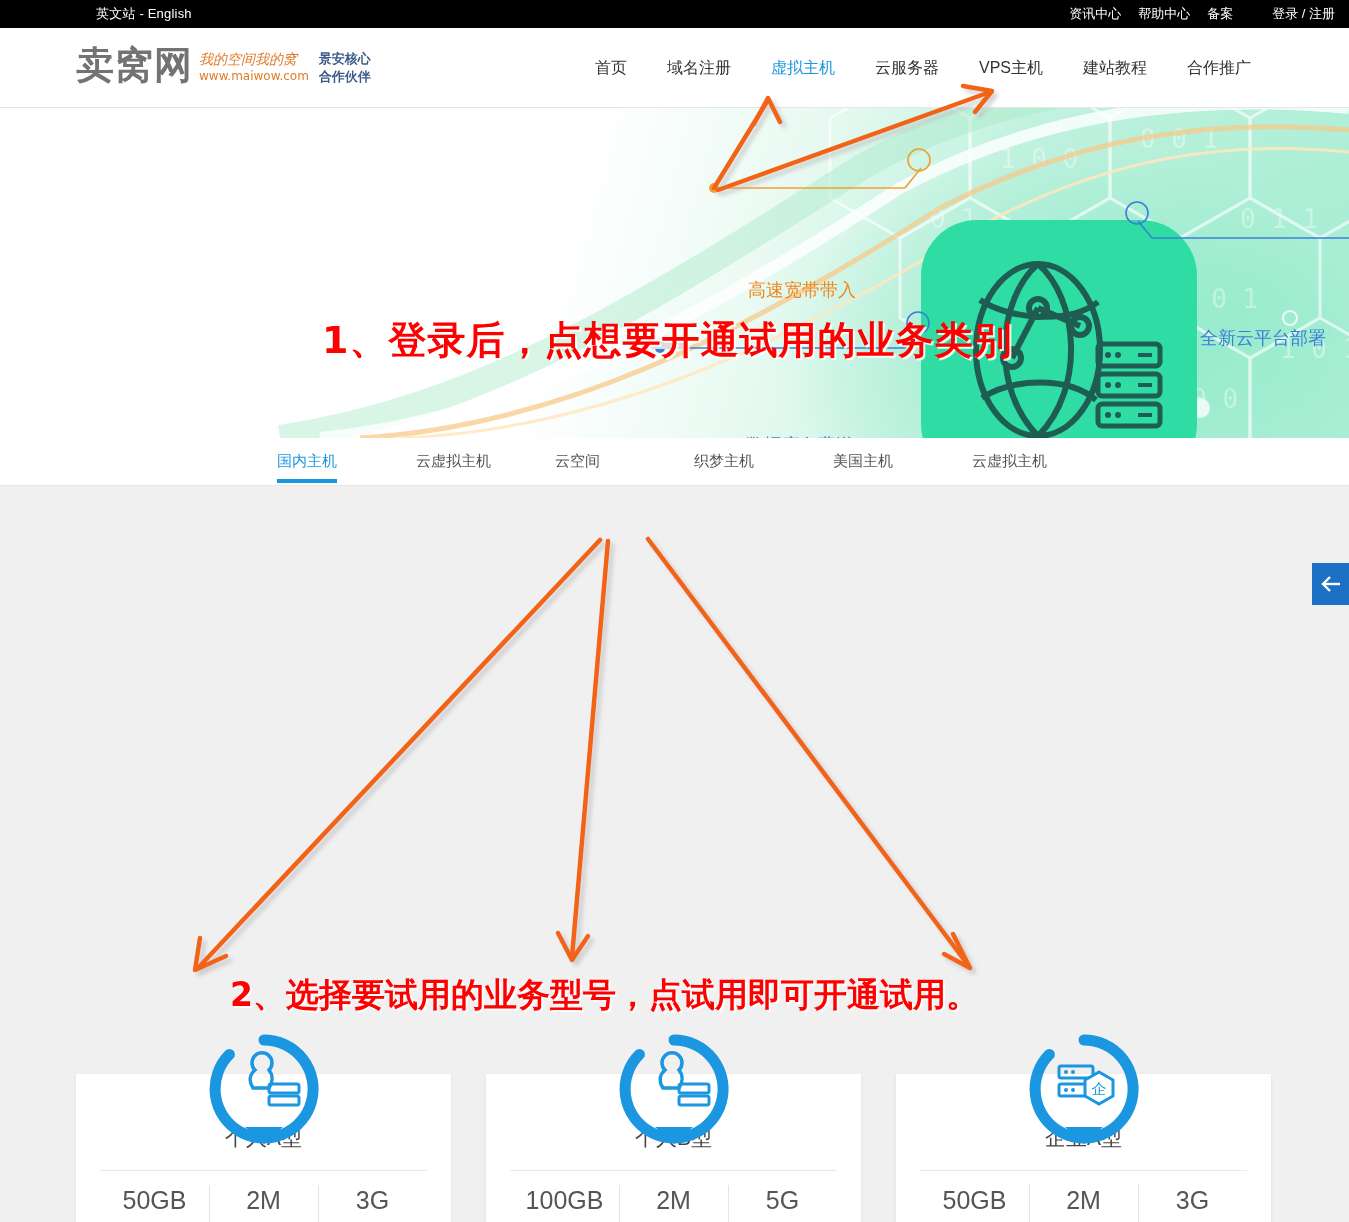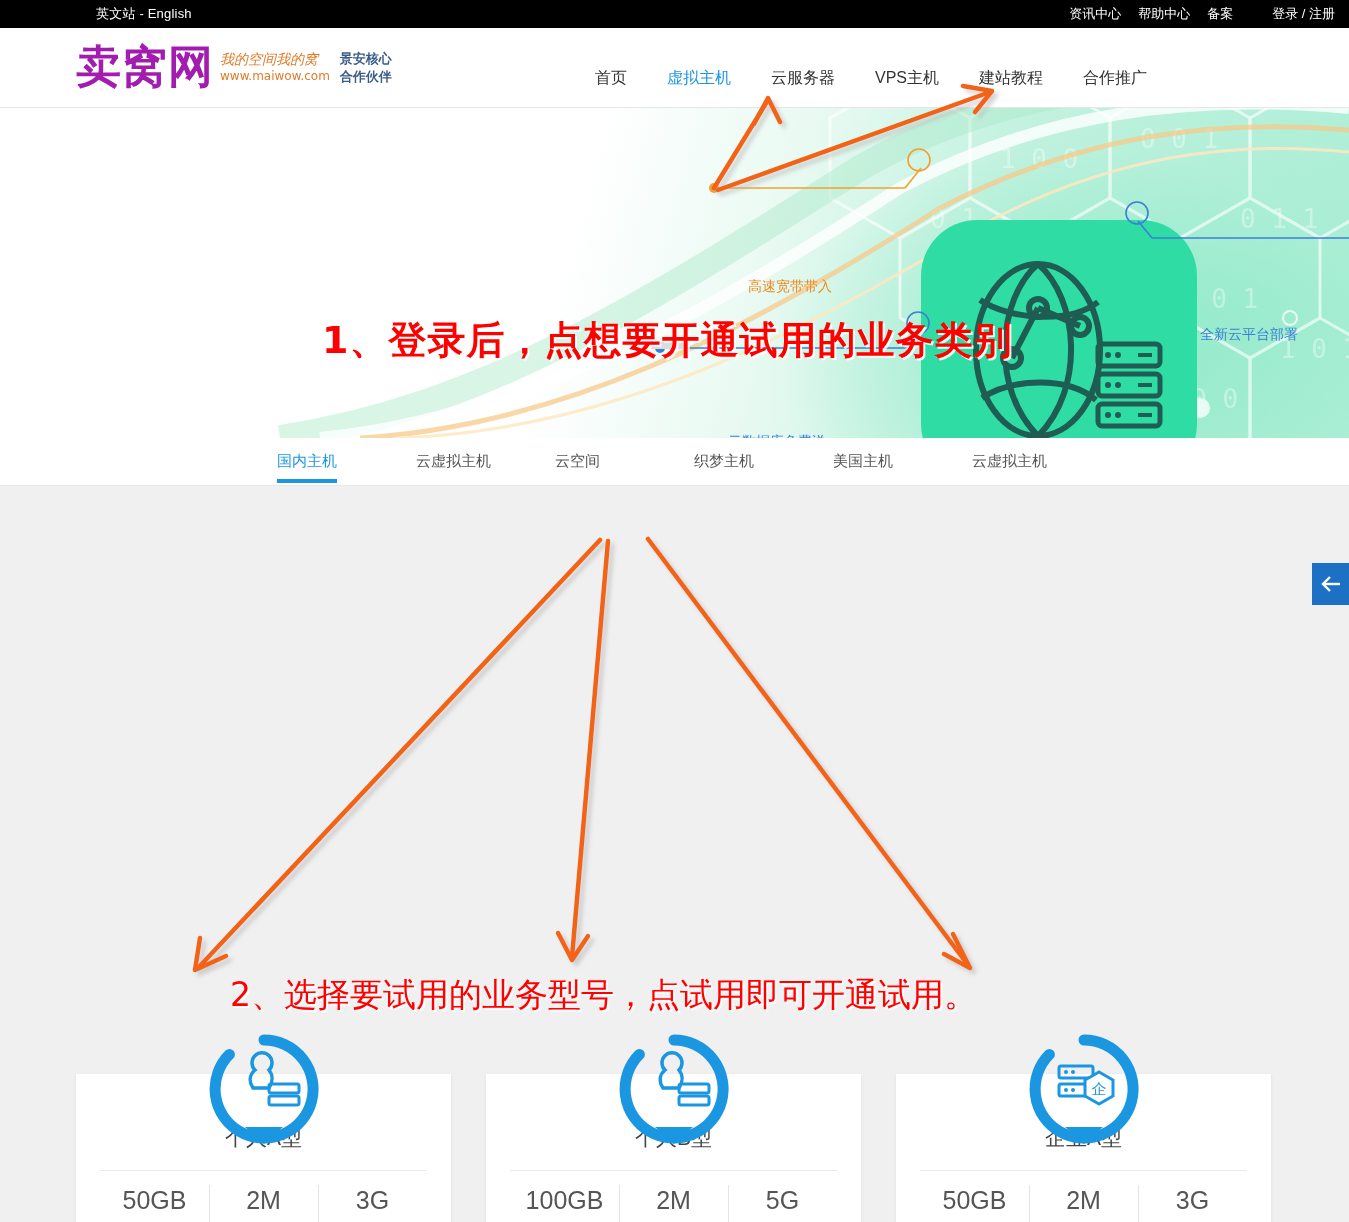--- a/index.html
+++ b/index.html
@@ -37,40 +37,40 @@
   .header {
     height: 80px;
     background: #fff;
     border-bottom: 1px solid #e6e6e6;
     display: flex;
     align-items: center;
     position: relative;
   }
   .logo-wrap { margin-left: 76px; display: flex; align-items: center; }
   .logo-main {
-    font-size: 45px;
+    font-size: 38px;
     font-weight: bold;
-    color: #a21caf;
+    color: #737373;
     letter-spacing: 1px;
-    font-family: Liberation Serif, serif;
+    font-family: Liberation Mono, monospace;
     line-height: 1;
   }
   .logo-sub { margin-left: 6px; display: flex; flex-direction: column; justify-content: flex-start; }
   .logo-slogan {
     font-size: 14px; color: #e07b29; line-height: 17px;
     font-family: "DejaVu Serif", serif; font-style: italic;
   }
   .logo-url { font-size: 12px; color: #e07b29; line-height: 17px; font-family: "DejaVu Sans", sans-serif; }
   .logo-badge { margin-left: 10px; display: flex; flex-direction: column; justify-content: center; }
   .logo-badge div { font-size: 13px; color: #3b5c86; font-weight: bold; line-height: 18px; }
 
   .mainnav {
     position: absolute;
     left: 575px;
-    top: 10px;
+    top: 0;
     height: 80px;
     display: flex;
     align-items: flex-end;
     gap: 0;
   }
   .mainnav a {
     font-size: 16px;
     color: #333;
     text-decoration: none;
     padding: 0 20px;
@@ -108,21 +108,21 @@
   .swoosh { position: absolute; inset: 0; }
   .greencard {
     position: absolute;
     left: 921px; top: 112px;
     width: 276px; height: 260px;
     background: #2fdda4;
     border-radius: 56px;
   }
   .bannericon { position: absolute; left: 950px; top: 150px; }
 
-  .ban-label { position: absolute; font-size: 14px; white-space: nowrap; }
+  .ban-label { position: absolute; font-size: 18px; white-space: nowrap; }
   .ban-label.orange { color: #f08519; }
   .ban-label.blue { color: #3b7fd4; }
 
   .annot1 {
     position: absolute;
     left: 322px; top: 207px;
     font-size: 38px;
     font-weight: bold;
     color: #ff0000;
     white-space: nowrap;
@@ -161,21 +161,21 @@
     background: #1b96e0;
   }
 
   
   .content { position: relative; background: #f0f0f0; padding-top: 0; }
 
   .annot2 {
     position: absolute;
     left: 230px; top: 487px;
     font-size: 33px;
-    font-weight: normal;
+    font-weight: bold;
     color: #ff0000;
     white-space: nowrap;
     font-family: "DejaVu Sans", sans-serif;
     text-shadow: 2px 2px 0 rgba(255,255,255,.8);
   }
 
   
   .cards-row { position: absolute; left: 0; top: 588px; width: 1349px; }
   .card {
     position: absolute;
@@ -252,20 +252,21 @@
       <div class="logo-url">www.maiwow.com</div>
     </div>
     <div class="logo-badge">
       <div>景安核心</div>
       <div>合作伙伴</div>
     </div>
   </div>
 
   <nav class="mainnav">
     <a href="#">首页</a>
+    <a href="#">域名注册</a>
     <a href="#" class="active">虚拟主机</a>
     <a href="#">云服务器</a>
     <a href="#">VPS主机</a>
     <a href="#">建站教程</a>
     <a href="#">合作推广</a>
   </nav>
 </div>
 
 <div class="banner">
   <div class="banner-bg"></div>

